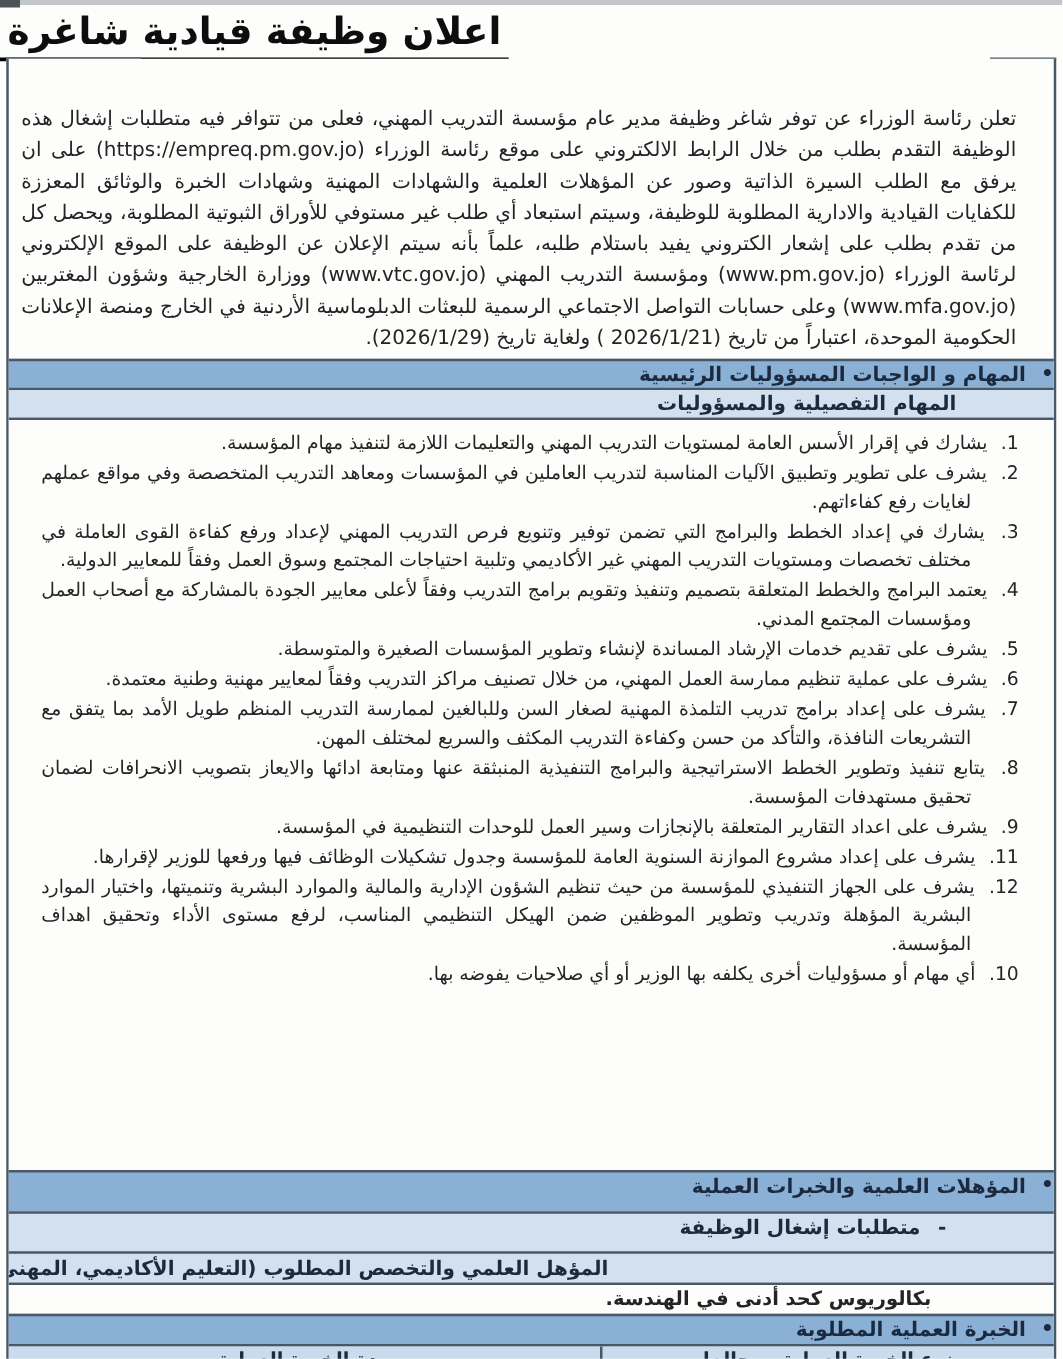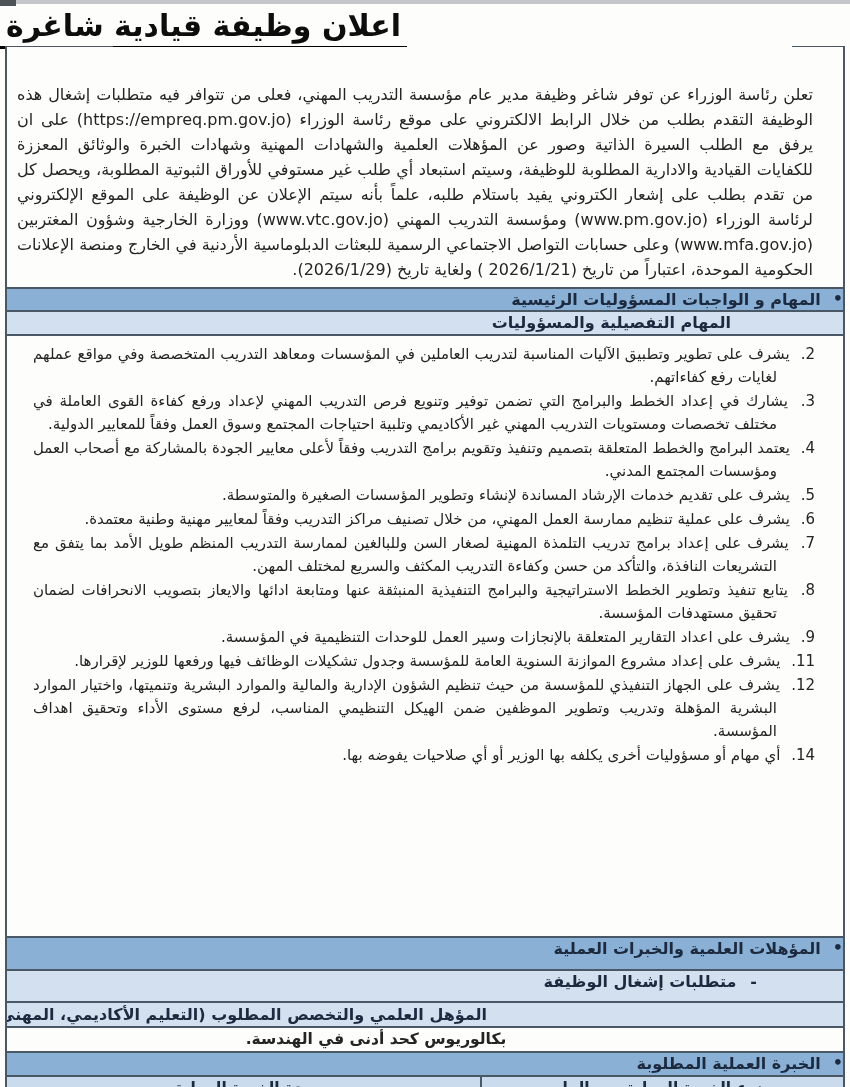--- a/index.html
+++ b/index.html
@@ -49,39 +49,39 @@
   .bar{
     font-weight:bold;color:#1c2a40;font-size:16px;
     white-space:nowrap;
   }
   .bar-blue{background:#8ab0d5;}
   .bar-light{background:#d3e0ef;}
   .bullet{display:inline-block;margin-left:12px;transform:translateY(-1px);}
   .dash{display:inline-block;margin-left:14px;font-weight:bold;}
 
   .bar-main-duties{height:23px;line-height:21px;}
-  .bar-detailed{height:24px;line-height:22px;padding-right:112px;}
+  .bar-detailed{height:24px;line-height:22px;padding-right:78px;}
   .duties{
     height:602px;background:#fdfdfc;
     padding:7px 10px 0 26px;
     font-size:15px;line-height:23px;color:#242424;
   }
   .duty{
     text-align:justify;
     padding-right:56px;text-indent:-38px;
     margin-bottom:1px;
   }
   .duty-num{margin-left:6px;}
   .bar-qualif-exp{height:33px;line-height:21px;}
   .bar-requirements{height:32px;line-height:22px;padding-right:86px;}
   .bar-qualif-title{height:25px;line-height:23px;padding-right:356px;}
   .row-qualif-value{
     height:25px;line-height:23px;background:#fdfdfc;
     font-weight:bold;font-size:15.5px;color:#242424;
-    padding-right:98px;white-space:nowrap;text-align:center;
+    padding-right:98px;white-space:nowrap;
   }
   .bar-experience{height:24px;line-height:22px;}
 
   .exp-header{height:24px;display:flex;background:#c9dbed;}
   .exp-header .cell{
     box-sizing:border-box;line-height:22px;text-align:center;
     font-weight:bold;font-size:15.5px;color:#1c2a40;white-space:nowrap;
   }
   .exp-header .cell-type{width:363px;border-left:2px solid #4a5866;}
   .exp-header .cell-duration{flex:1;}
@@ -105,20 +105,21 @@
 
     <div class="row bar bar-blue bar-main-duties">
       <span class="bullet">•</span><span>المهام و الواجبات المسؤوليات الرئيسية</span>
     </div>
 
     <div class="row bar bar-light bar-detailed">
       <span>المهام التفصيلية والمسؤوليات</span>
     </div>
 
     <div class="row duties">
+  <div class="duty"><span class="duty-num">1.</span><span class="duty-text"> يشارك في إقرار الأسس العامة لمستويات التدريب المهني والتعليمات اللازمة لتنفيذ  مهام المؤسسة.</span></div>
 
   <div class="duty"><span class="duty-num">2.</span><span class="duty-text"> يشرف على تطوير وتطبيق الآليات المناسبة لتدريب العاملين في المؤسسات ومعاهد التدريب المتخصصة وفي مواقع عملهم لغايات رفع كفاءاتهم.</span></div>
 
   <div class="duty"><span class="duty-num">3.</span><span class="duty-text"> يشارك في إعداد الخطط والبرامج التي تضمن توفير وتنويع فرص التدريب المهني  لإعداد ورفع كفاءة القوى العاملة في مختلف تخصصات ومستويات التدريب المهني غير الأكاديمي وتلبية احتياجات المجتمع وسوق العمل وفقاً للمعايير الدولية.</span></div>
 
   <div class="duty"><span class="duty-num">4.</span><span class="duty-text"> يعتمد البرامج والخطط المتعلقة بتصميم وتنفيذ وتقويم برامج التدريب وفقاً لأعلى معايير الجودة بالمشاركة مع أصحاب العمل ومؤسسات المجتمع المدني.</span></div>
 
   <div class="duty"><span class="duty-num">5.</span><span class="duty-text"> يشرف على تقديم خدمات الإرشاد المساندة لإنشاء وتطوير المؤسسات الصغيرة والمتوسطة.</span></div>
 
   <div class="duty"><span class="duty-num">6.</span><span class="duty-text"> يشرف على عملية تنظيم ممارسة العمل المهني، من خلال تصنيف مراكز التدريب وفقاً لمعايير مهنية وطنية معتمدة.</span></div>
@@ -127,21 +128,21 @@
 
   <div class="duty"><span class="duty-num">8.</span><span class="duty-text"> يتابع تنفيذ وتطوير الخطط الاستراتيجية والبرامج التنفيذية المنبثقة عنها ومتابعة ادائها والايعاز بتصويب الانحرافات لضمان تحقيق مستهدفات المؤسسة.</span></div>
 
   <div class="duty"><span class="duty-num">9.</span><span class="duty-text"> يشرف على اعداد التقارير المتعلقة بالإنجازات وسير العمل للوحدات التنظيمية في المؤسسة.</span></div>
 
 
   <div class="duty"><span class="duty-num">11.</span><span class="duty-text"> يشرف على إعداد مشروع الموازنة السنوية العامة للمؤسسة وجدول تشكيلات الوظائف فيها ورفعها للوزير لإقرارها.</span></div>
 
   <div class="duty"><span class="duty-num">12.</span><span class="duty-text"> يشرف على الجهاز التنفيذي للمؤسسة من حيث تنظيم الشؤون الإدارية والمالية والموارد البشرية وتنميتها، واختيار الموارد البشرية المؤهلة وتدريب وتطوير الموظفين ضمن الهيكل التنظيمي المناسب، لرفع مستوى الأداء وتحقيق اهداف المؤسسة.</span></div>
 
-  <div class="duty"><span class="duty-num">14.</span><span class="duty-text"> أي مهام أو مسؤوليات أخرى يكلفه بها الوزير أو أي صلاحيات يفوضه بها.</span></div>
+  <div class="duty"><span class="duty-num">10.</span><span class="duty-text"> أي مهام أو مسؤوليات أخرى يكلفه بها الوزير أو أي صلاحيات يفوضه بها.</span></div>
 </div>
 
     <div class="row bar bar-blue bar-qualif-exp">
       <span class="bullet">•</span><span>المؤهلات العلمية والخبرات العملية</span>
     </div>
 
     <div class="row bar bar-light bar-requirements">
       <span class="dash">-</span><span>متطلبات إشغال الوظيفة</span>
     </div>
 

